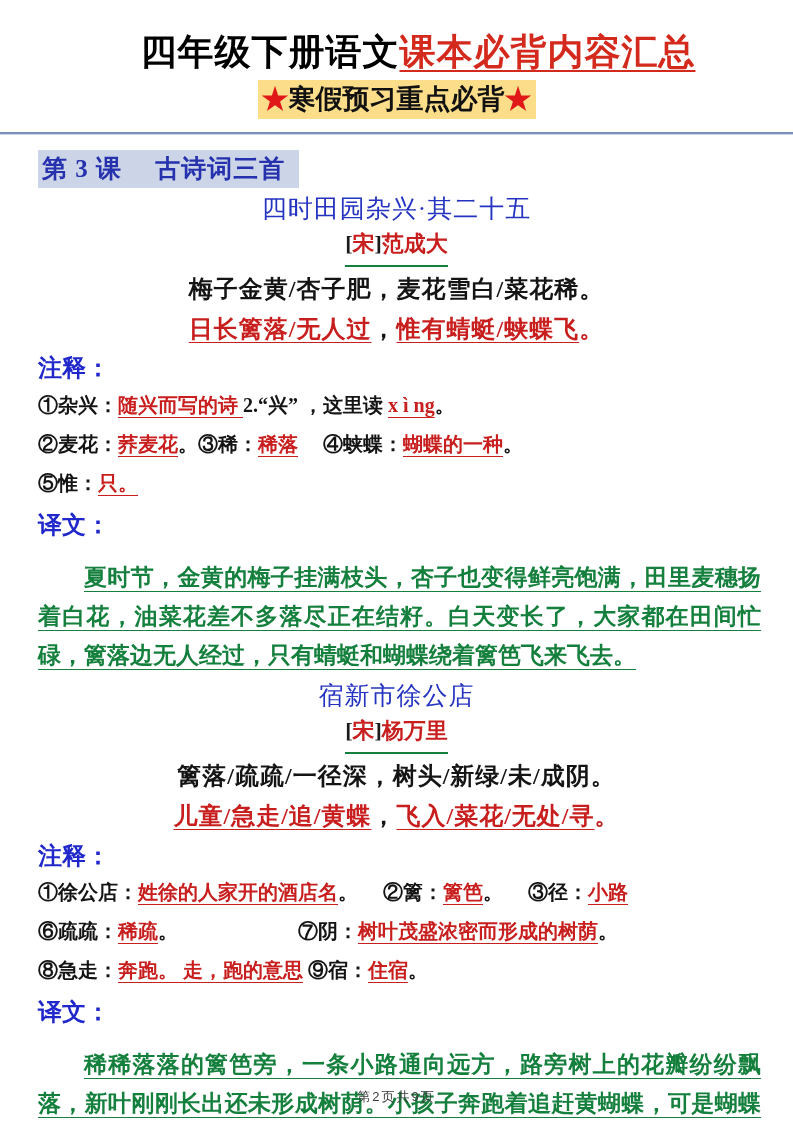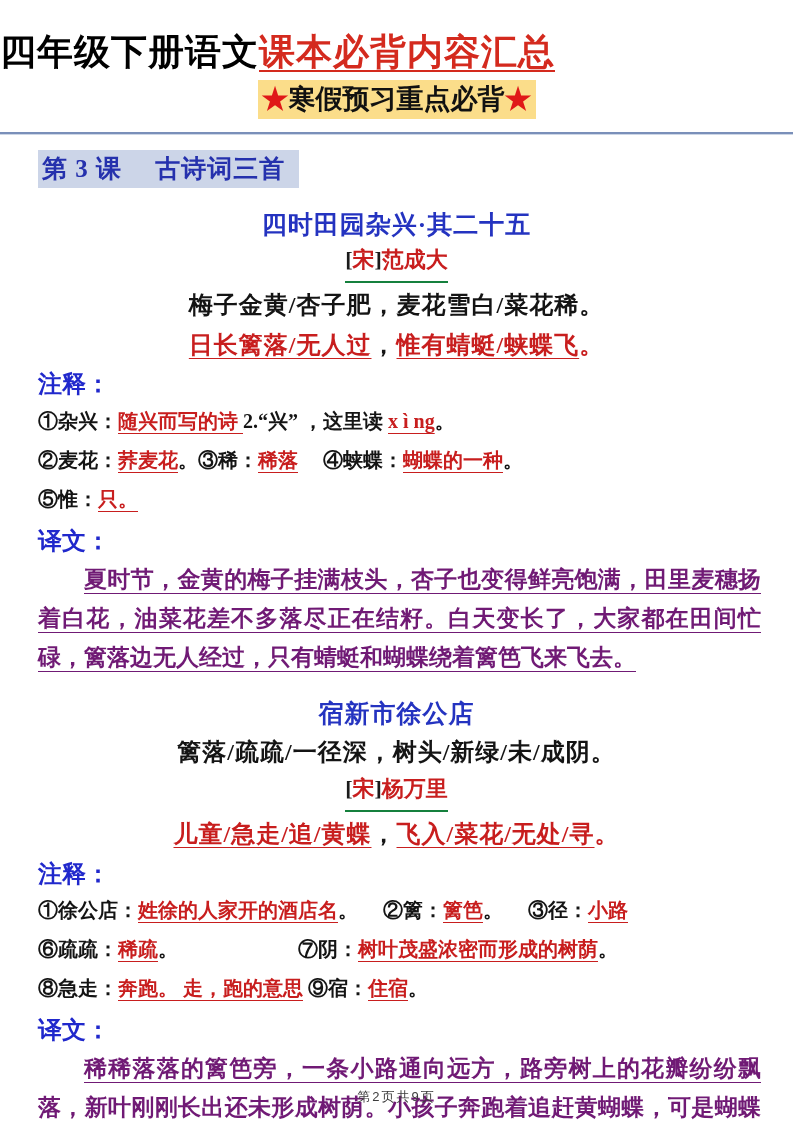--- a/index.html
+++ b/index.html
@@ -2,22 +2,22 @@
 <html><head>
 <meta charset="utf-8">
 <style>
   * { margin:0; padding:0; box-sizing:border-box; }
   html,body { background:#ffffff; }
   .page {
     width:793px; height:1121px; margin:0 auto; background:#ffffff;
     font-family:"Liberation Serif", serif; position:relative; overflow:hidden;
   }
   .title {
-    font-size:36px; font-weight:bold; color:#000;
-    margin-top:30px; letter-spacing:1px; line-height:1.25;
+    text-align:center; font-size:36px; font-weight:bold; color:#000;
+    margin-top:30px; letter-spacing:1px; line-height:1.25;margin-left:43px;
   }
   .title .red-u {
     color:#d42a1e; text-decoration:underline;
     text-underline-offset:6px; text-decoration-thickness:2px;
   }
   .subtitle { text-align:center; margin-top:5px; }
   .subtitle .hl {
     display:inline-block; background:#fbdd8a; font-size:27px; font-weight:bold;
     color:#111; padding:2px 4px; line-height:1.3;
   }
@@ -25,34 +25,34 @@
   .rule {
     border:0; border-top:2px solid #7a8fb9; border-bottom:1px solid #ccd6e6;
     margin-top:13px; height:3px;
   }
   .lesson-header {
     display:inline-block; margin:15px 0 0 38px; background:#ccd5e8;
     color:#2531ad; font-size:25px; font-weight:bold; padding:2px 14px 2px 4px;
     line-height:1.35; letter-spacing:1px;
   }
   .center { text-align:center; }
-  .poem-title { color:#2433c0; font-size:25px; font-weight:bold; margin-top:20px; letter-spacing:1px; }
+  .poem-title { color:#2433c0; font-size:25px; font-weight:normal; margin-top:4px; letter-spacing:1px; }
   .author { font-size:22px; font-weight:bold; margin-top:4px; }
   .author .inner { display:inline-block; border-bottom:2px solid #15803d; padding-bottom:6px; }
   .author .bracket { color:#1a1a1a; }
   .author .dynasty, .author .name { color:#c81e1e; }
   .poem-line { font-size:24px; font-weight:bold; margin-top:5px; letter-spacing:1px; line-height:1.45; }
   .label { color:#2028cc; font-size:24px; font-weight:bold; margin:5px 16px 0 38px; line-height:1.45; }
   .note-line { font-size:20px; font-weight:600; margin:0 28px 0 38px; line-height:39px; }
   .r  { color:#c81e1e; text-decoration:underline; text-underline-offset:5px; text-decoration-thickness:1px; }
   .b  { color:#141414; }
   .rn { color:#c81e1e; }
   .trans {
-    color:#701a75; font-size:23px; font-weight:600; line-height:39px;
-    margin:1px 32px 0 38px; text-indent:2em; text-align:justify;
+    color:#15803d; font-size:23px; font-weight:600; line-height:39px;
+    margin:15px 32px 0 38px; text-indent:2em; text-align:justify;
     text-decoration:underline; text-underline-offset:6px; text-decoration-thickness:1px;
   }
   .footer {
     position:absolute; bottom:15px; left:0; right:0; text-align:center;
     font-size:13px; color:#3c3c3c; letter-spacing:2px;
     font-family:"Liberation Sans", sans-serif;
   }
 </style>
 </head>
 <body>
@@ -80,24 +80,24 @@
 
   <div class="label">注释：</div>
   <div class="note-line"><span class="b">①杂兴：</span><span class="r">随兴而写的诗 </span><span class="b">2.“兴” ，这里读 </span><span class="r">x ì ng</span><span class="b">。</span></div>
   <div class="note-line"><span class="b">②麦花：</span><span class="r">荞麦花</span><span class="b">。③稀：</span><span class="r">稀落</span><span class="b">　 ④蛱蝶：</span><span class="r">蝴蝶的一种</span><span class="b">。</span></div>
   <div class="note-line"><span class="b">⑤惟：</span><span class="r">只。</span></div>
 
   <div class="label">译文：</div>
   <div class="trans">夏时节，金黄的梅子挂满枝头，杏子也变得鲜亮饱满，田里麦穗扬着白花，油菜花差不多落尽正在结籽。白天变长了，大家都在田间忙碌，篱落边无人经过，只有蜻蜓和蝴蝶绕着篱笆飞来飞去。</div>
 
   <div class="center poem-title">宿新市徐公店</div>
-  <div class="center poem-line b">篱落/疏疏/一径深，树头/新绿/未/成阴。</div>
   <div class="center author">
     <span class="inner"><span class="bracket">[</span><span class="dynasty">宋</span><span class="bracket">]</span><span class="name">杨万里</span></span>
   </div>
+  <div class="center poem-line b">篱落/疏疏/一径深，树头/新绿/未/成阴。</div>
   <div class="center poem-line"><span class="r">儿童/急走/追/黄蝶</span><span class="b">，</span><span class="r">飞入/菜花/无处/寻</span><span class="rn">。</span></div>
 
   <div class="label">注释：</div>
   <div class="note-line"><span class="b">①徐公店：</span><span class="r">姓徐的人家开的酒店名</span><span class="b">。　 ②篱：</span><span class="r">篱笆</span><span class="b">。　 ③径：</span><span class="r">小路</span></div>
   <div class="note-line"><span class="b">⑥疏疏：</span><span class="r">稀疏</span><span class="b">。　　　　　　⑦阴：</span><span class="r">树叶茂盛浓密而形成的树荫</span><span class="b">。</span></div>
   <div class="note-line"><span class="b">⑧急走：</span><span class="r">奔跑。 走，跑的意思</span><span class="b"> ⑨宿：</span><span class="r">住宿</span><span class="b">。</span></div>
 
   <div class="label">译文：</div>
   <div class="trans">稀稀落落的篱笆旁，一条小路通向远方，路旁树上的花瓣纷纷飘落，新叶刚刚长出还未形成树荫。小孩子奔跑着追赶黄蝴蝶，可是蝴蝶飞入菜花丛中就再也找不到了。</div>
 

